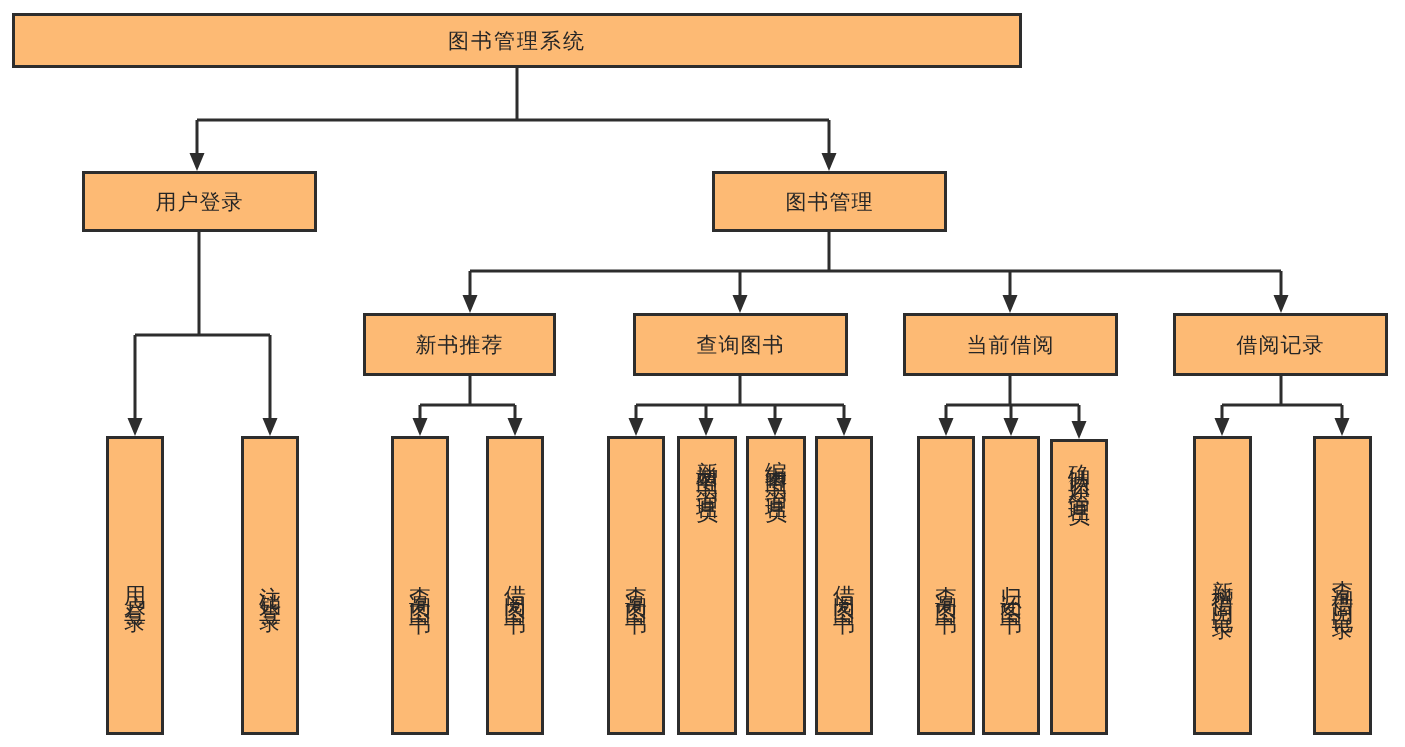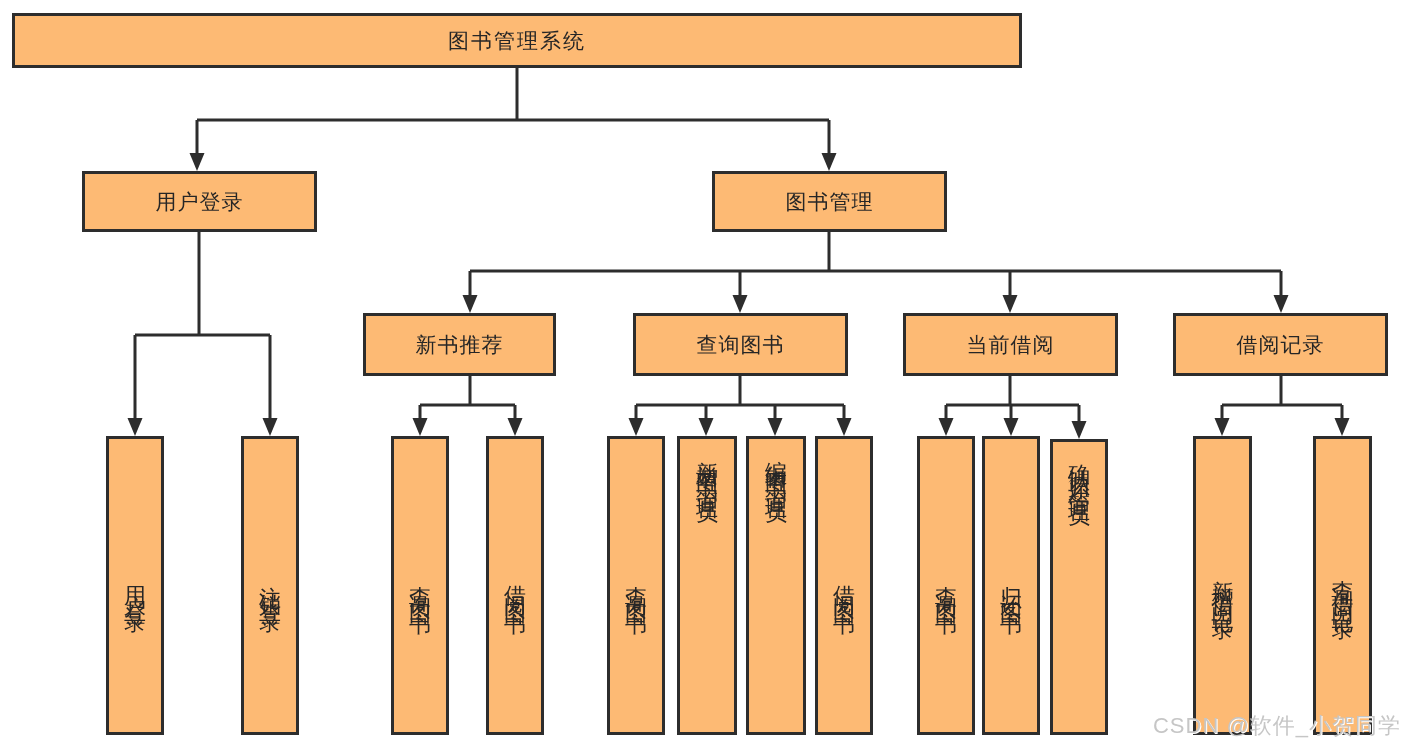--- a/index.html
+++ b/index.html
@@ -160,15 +160,14 @@
     <span>确认归还（管理员）</span>
   </div>
 
   <div class="box vbox leaf-center sp6" style="left:1193px; width:59px;">
     <span>新增借阅记录</span>
   </div>
   <div class="box vbox leaf-center sp6" style="left:1313px; width:59px;">
     <span>查询借阅记录</span>
   </div>
 
-  <div class="watermark">CSDN @软件_小贺同学</div>
 
 </div>
 
 </body></html>

